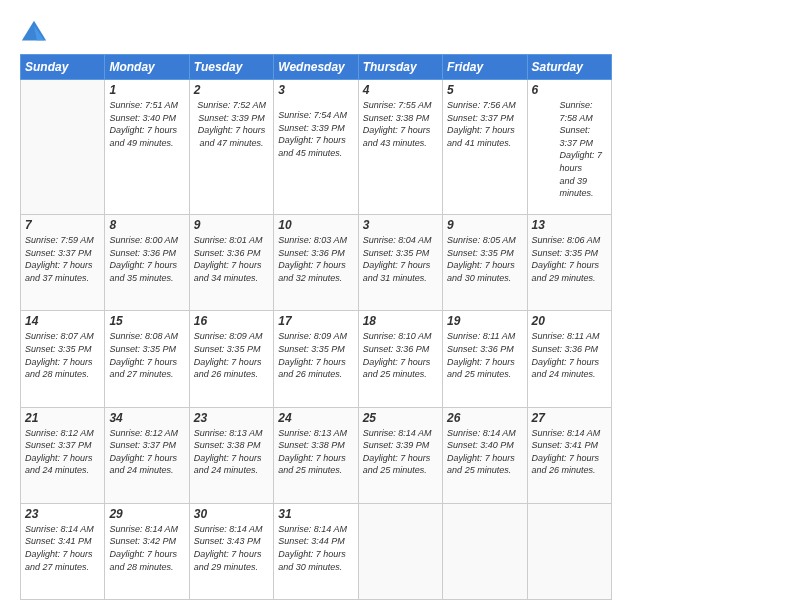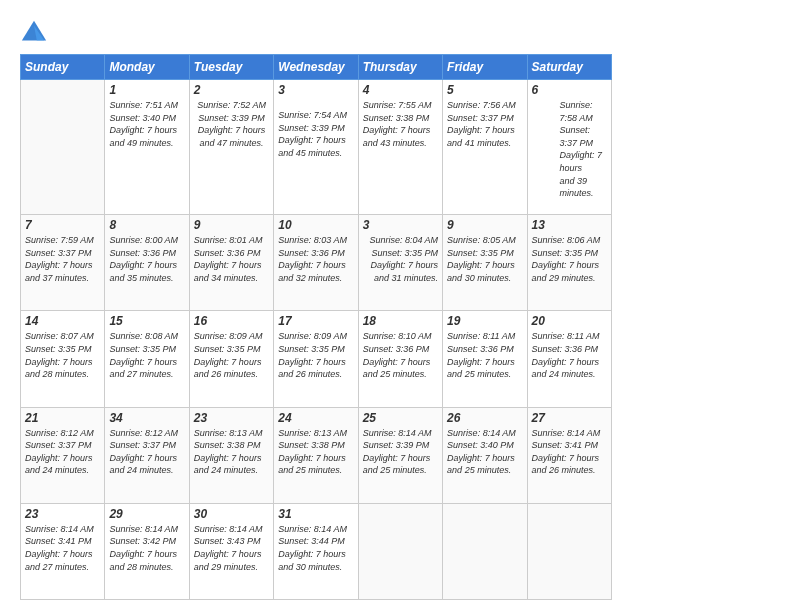--- a/index.html
+++ b/index.html
@@ -205,21 +205,21 @@
           </td>
           <td>
             <div class="day-num">10</div>
             <div class="day-info" style="white-space: pre-line;">Sunrise: 8:03 AM
 Sunset: 3:36 PM
 Daylight: 7 hours
 and 32 minutes.</div>
           </td>
           <td>
             <div class="day-num">3</div>
-            <div class="day-info" style="white-space: pre-line; text-align: right;">Sunrise: 8:04 AM
+            <div class="day-info" style="white-space: pre-line;">Sunrise: 8:04 AM
 Sunset: 3:35 PM
 Daylight: 7 hours
 and 31 minutes.</div>
           </td>
           <td>
             <div class="day-num">9</div>
             <div class="day-info" style="white-space: pre-line;">Sunrise: 8:05 AM
 Sunset: 3:35 PM
 Daylight: 7 hours
 and 30 minutes.</div>

